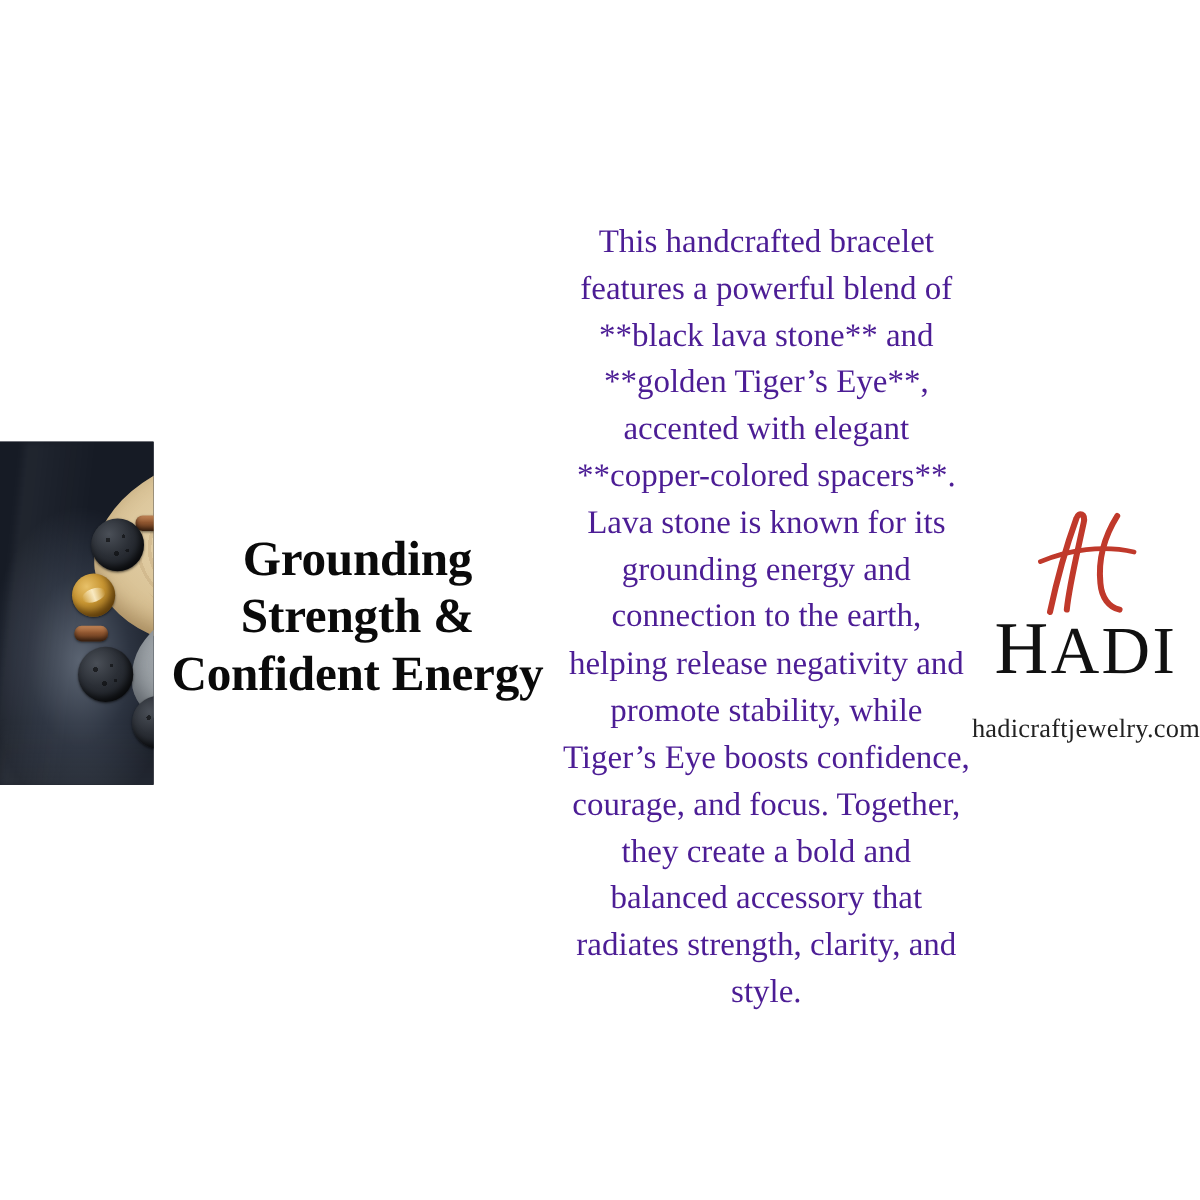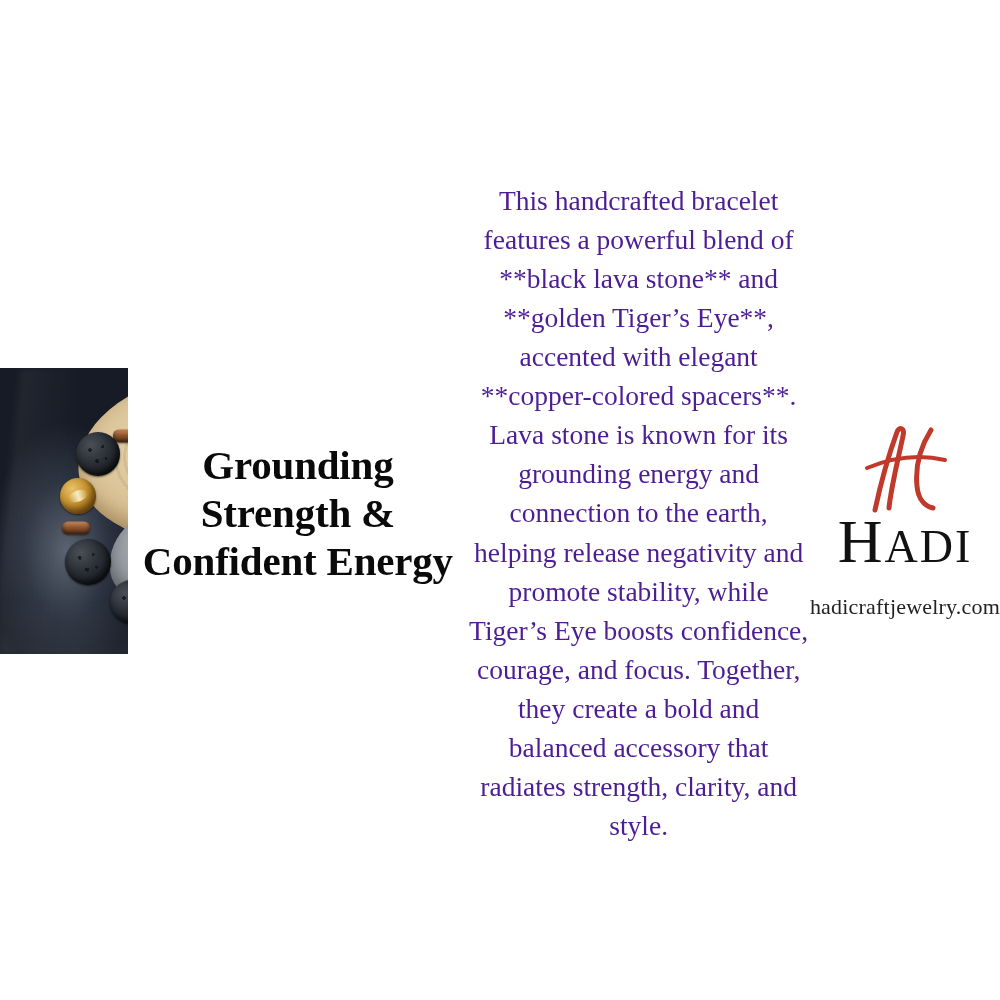--- a/index.html
+++ b/index.html
@@ -169,21 +169,21 @@
   }
   .brand {
     margin-top: -6px;
     font-family: "Liberation Serif", serif;
     font-size: 62px;
     font-weight: 400;
     letter-spacing: 2px;
     color: #111111;
     line-height: 1;
   }
-  .brand .small-caps { font-size: 46px; }
+  .brand .small-caps { font-size: 56px; }
   .website {
     margin-top: 22px;
     font-size: 22px;
     color: #222222;
     letter-spacing: 0.2px;
     font-family: Liberation Serif, serif;
   }
 </style>
 </head>
 <body>

